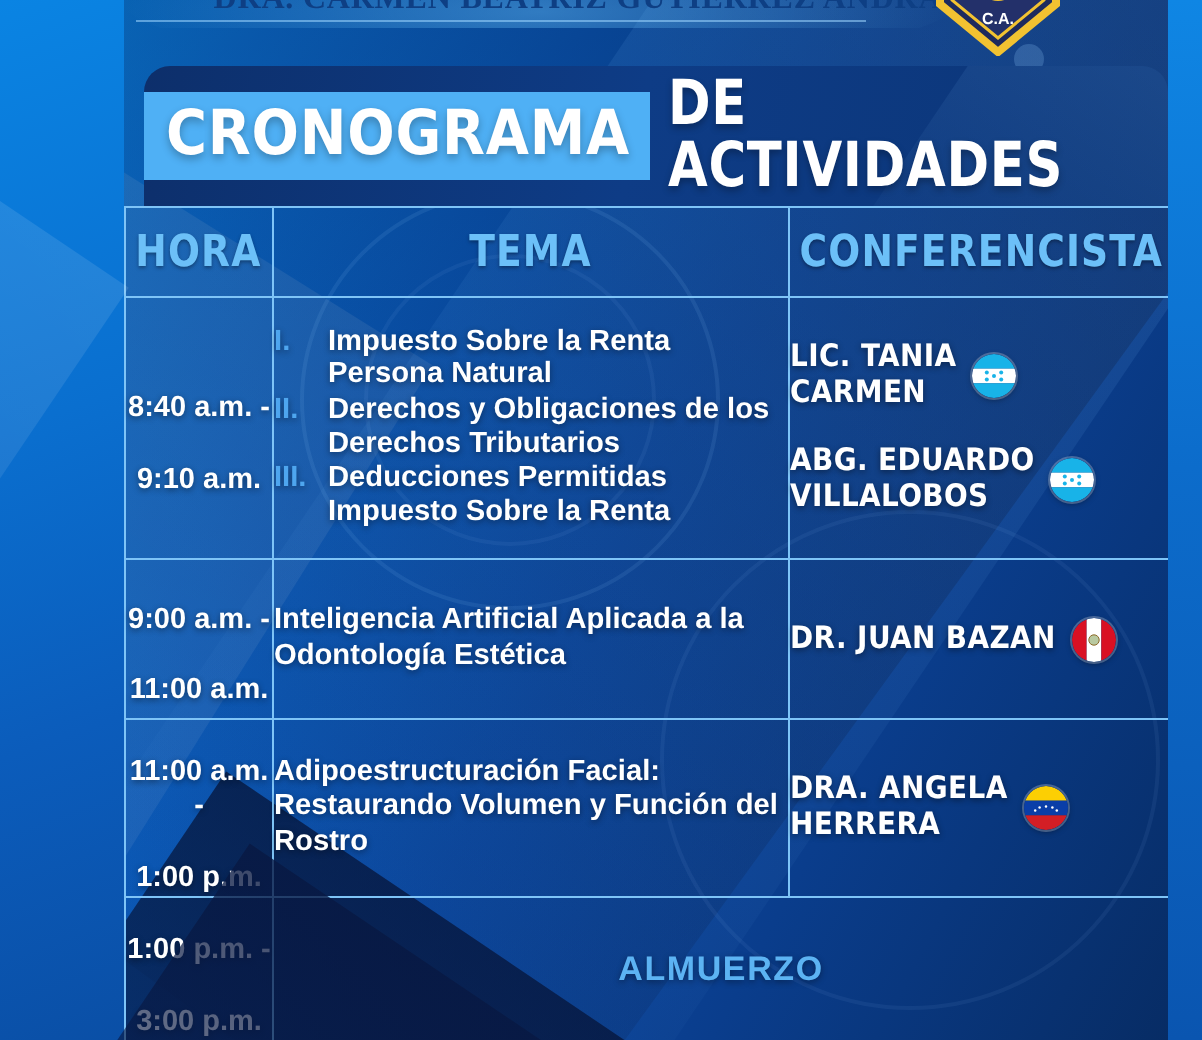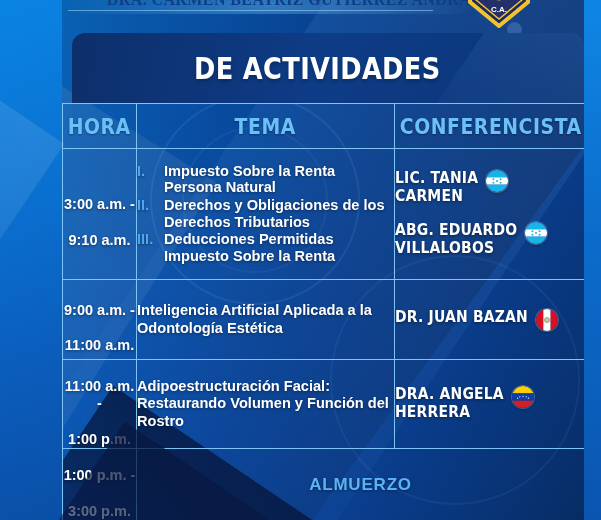--- a/index.html
+++ b/index.html
@@ -245,20 +245,21 @@
   .topic-plain {
     font-weight: bold;
     font-size: 14.6px;
     line-height: 1.22;
     color: #ffffff;
     text-shadow: 0 1px 3px rgba(0,0,0,.42);
   }
 
   .speaker-block {
     display: flex;
+    align-items: center;
     gap: 8px;
   }
   .speaker-block + .speaker-block { margin-top: 16px; }
   .speaker-name-txt {
     font-family: "Liberation Sans Narrow", "DejaVu Sans Condensed", "Liberation Sans", sans-serif;
     font-weight: bold;
     font-size: 15.5px;
     line-height: 1.16;
     letter-spacing: .2px;
     color: #ffffff;
@@ -347,20 +348,23 @@
       <path d="M33 2 L62 17 L62 40 L33 64 L4 40 L4 17 Z" fill="#1d2a5e" stroke="#f2c231" stroke-width="4"></path>
       <path d="M33 9 L56 21 L56 38 L33 57 L10 38 L10 21 Z" fill="#23306a" stroke="#f2c231" stroke-width="1.5"></path>
       <circle cx="33" cy="29" r="9" fill="#2b3b7d" stroke="#f2c231" stroke-width="1"></circle>
       <text x="33" y="50" text-anchor="middle" fill="#ffffff" font-family="Liberation Sans, sans-serif" font-size="8" font-weight="bold">C.A.</text>
     </svg>
   </div>
 
   <div class="titlebar">
     <div class="tb-sheen"></div>
     <div class="title-row">
+      <span class="title-hl">
+        <span class="title-word">CRONOGRAMA</span>
+      </span>
       <span class="title-word plain">DE ACTIVIDADES</span>
     </div>
   </div>
 
   <div class="table-wrap">
     <table class="sched">
       <colgroup>
         <col class="c-hora">
           <col class="c-tema">
           <col class="c-conf">
@@ -376,21 +380,21 @@
           <th>
             <span class="head-label">CONFERENCISTA</span>
           </th>
         </tr>
       </thead>
       <tbody>
 
         <tr class="r1">
           <td class="cell-hora">
             <div class="time-text">
-              <span>3:00 a.m. -</span><br>
+              <span>8:40 a.m. -</span><br>
               <span>9:10 a.m.</span>
             </div>
           </td>
           <td class="cell-tema">
             <ol class="topics">
               <li>Impuesto Sobre la Renta Persona Natural</li>
               <li>Derechos y Obligaciones de los Derechos Tributarios</li>
               <li>Deducciones Permitidas Impuesto Sobre la Renta</li>
             </ol>
           </td>

